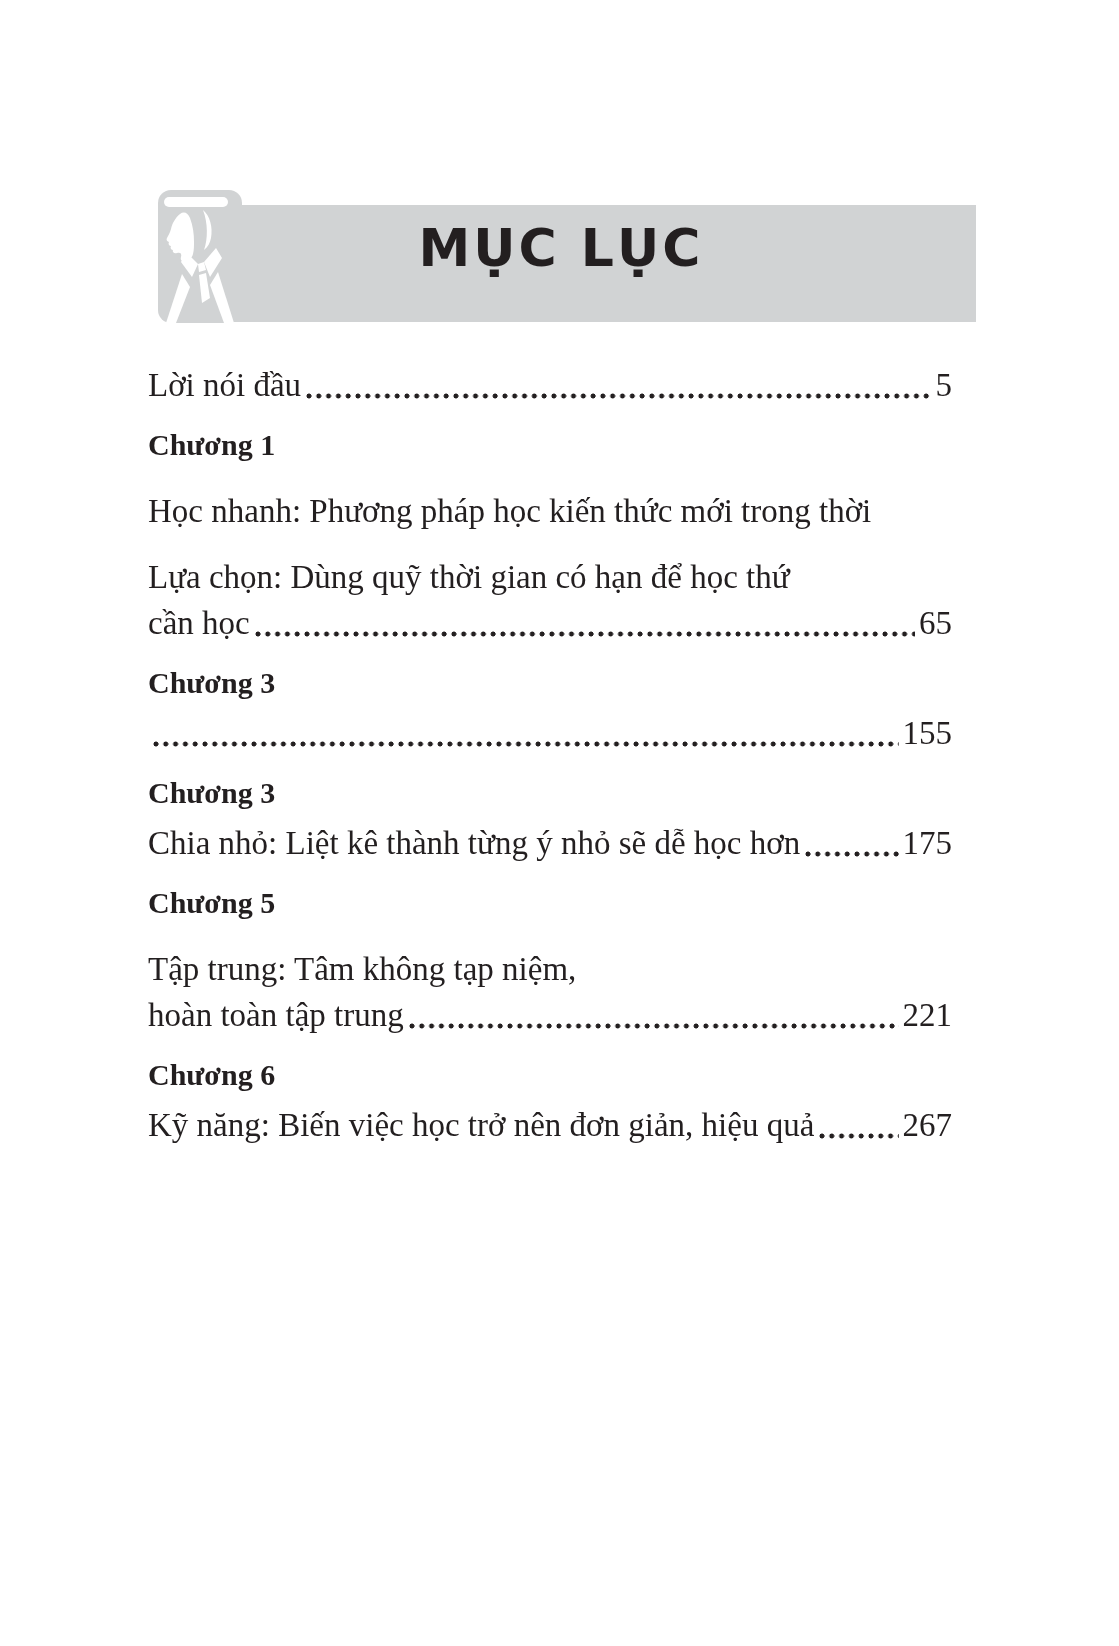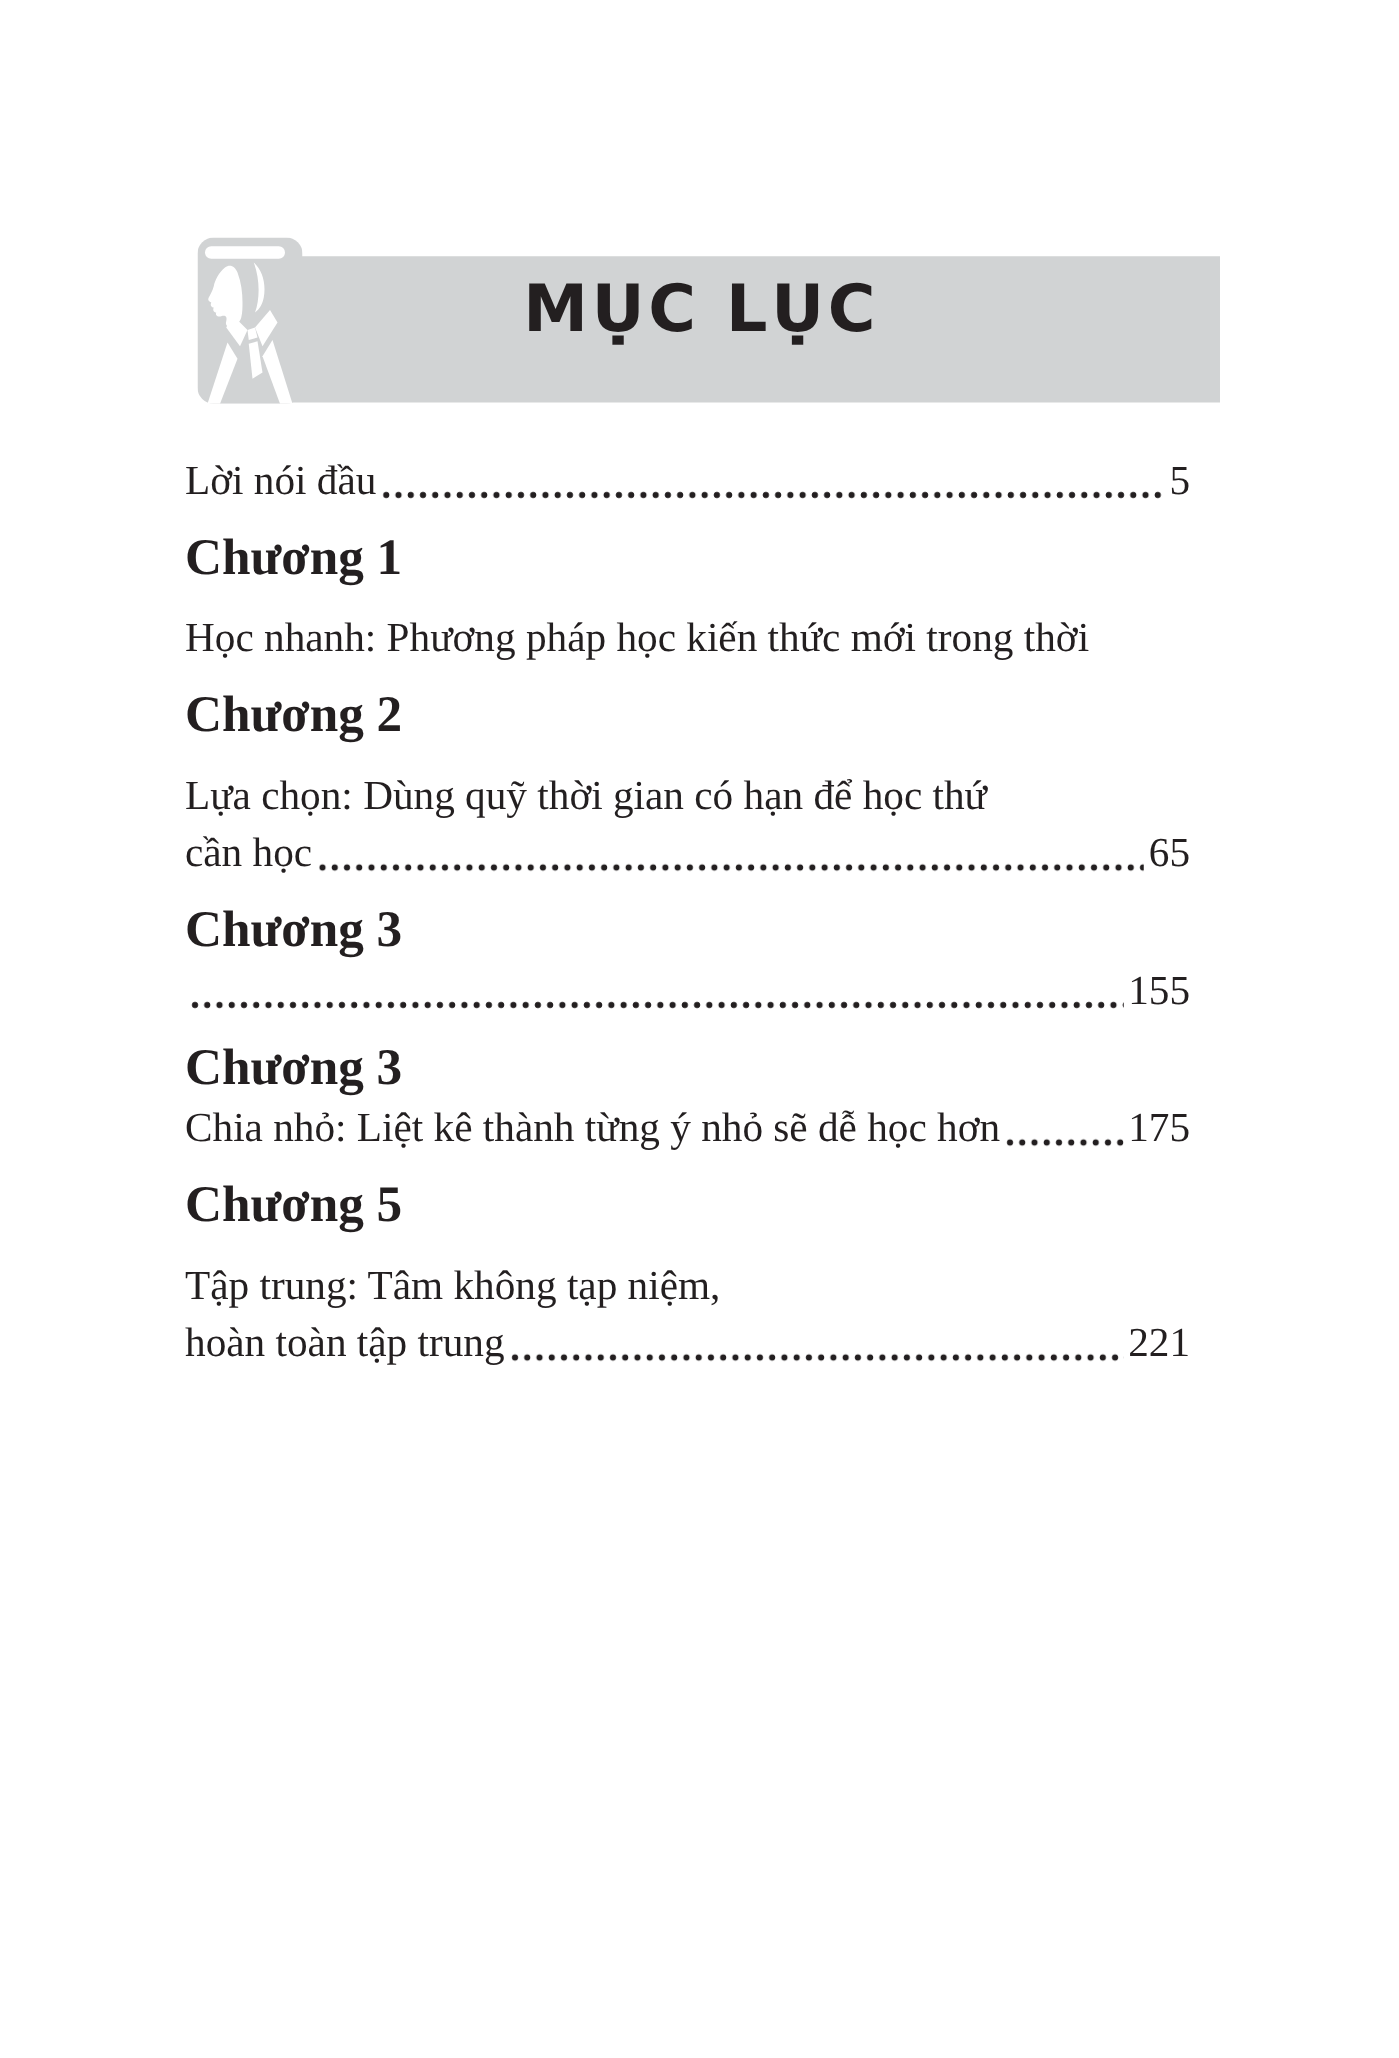--- a/index.html
+++ b/index.html
@@ -56,21 +56,21 @@
 
   
   .toc {
     position: absolute;
     left: 148px;
     top: 362px;
     width: 804px;
   }
   .chapter {
     font-weight: bold;
-    font-size: 41px;
+    font-size: 30px;
     line-height: 46px;
     margin-top: 14px;
     margin-bottom: 4px;
     white-space: nowrap;
   }
   .plain-line {
     font-size: 33px;
     line-height: 46px;
     white-space: nowrap;
     margin-top: 20px;
@@ -139,21 +139,20 @@
       <span class="pagenum">5</span>
     </div>
   </div>
 
   <div>
     <div class="chapter">Chương 1</div>
     <div class="plain-line">Học nhanh: Phương pháp học kiến thức mới trong thời</div>
   </div>
 
   <div>
-    <div class="chapter">Chương 2</div>
     <div class="plain-line">Lựa chọn: Dùng quỹ thời gian có hạn để học thứ</div>
     <div class="row">
       <span>cần học</span>
       <span class="leader"></span>
       <span class="pagenum">65</span>
     </div>
   </div>
 
   <div>
     <div class="chapter">Chương 3</div>
@@ -175,14 +174,22 @@
   <div>
     <div class="chapter">Chương 5</div>
     <div class="plain-line">Tập trung: Tâm không tạp niệm,</div>
     <div class="row">
       <span>hoàn toàn tập trung</span>
       <span class="leader"></span>
       <span class="pagenum">221</span>
     </div>
   </div>
 
+  <div>
+    <div class="chapter">Chương 6</div>
+    <div class="row">
+      <span>Kỹ năng: Biến việc học trở nên đơn giản, hiệu quả</span>
+      <span class="leader"></span>
+      <span class="pagenum">267</span>
+    </div>
+  </div>
 
 </div>
 
 </body></html>

